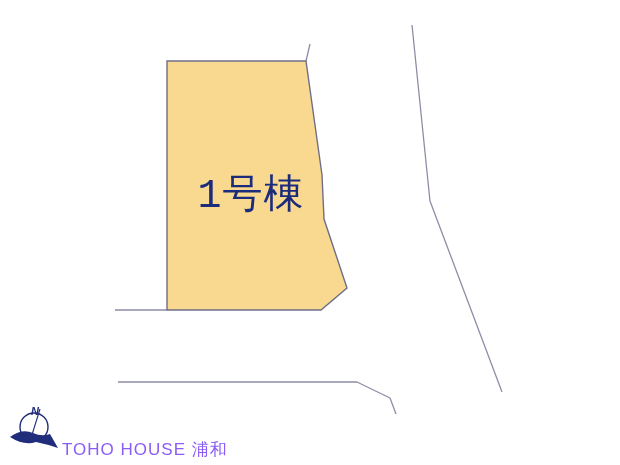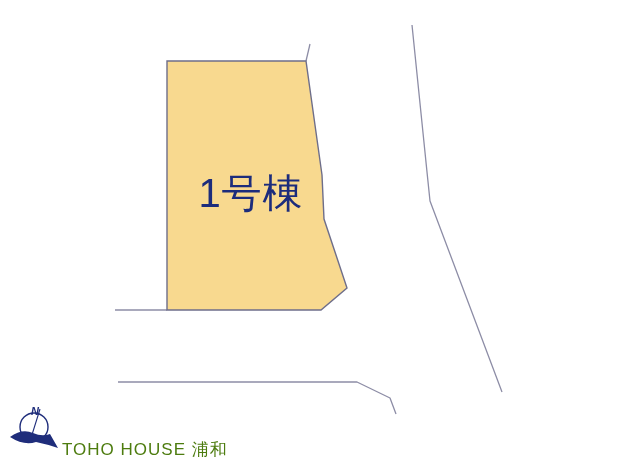--- a/index.html
+++ b/index.html
@@ -61,17 +61,17 @@
       <polygon points="167,61 306,61 322,175 324,219 347,288 321,310 167,310" fill="#F8D98F" stroke="#6e6e8a" stroke-width="1.4" stroke-linejoin="miter"></polygon>
 
     <g>
       <circle cx="34" cy="427" r="14" fill="none" stroke-width="1.4" stroke="#1f2d7b"></circle>
       <line x1="40" y1="409" x2="31" y2="438" stroke-width="1.1" stroke="#1f2d7b"></line>
       <path d="M10,437 Q22,428 33,433 Q42,437 50,434 L58,448 Q46,444 36,442 Q24,446 10,437 Z" fill="#1f2d7b"></path>
       <text x="31" y="415" class="compass-n" fill="#1f2d7b">N</text>
     </g>
   </svg>
 
-  <div class="lot-label" style="color: rgb(28, 44, 124);">1号棟</div>
+  <div class="lot-label" style="color: rgb(28, 44, 124); font-family: Liberation Mono, monospace;">1号棟</div>
 
-  <div class="watermark" style="color: #4d7c0f;">TOHO HOUSE 浦和</div>
+  <div class="watermark" style="color: #8b5cf6;">TOHO HOUSE 浦和</div>
 
 </div>
 
 </body></html>

